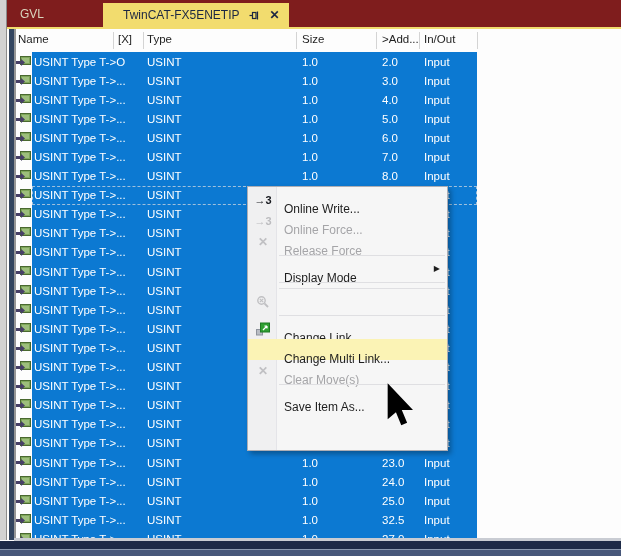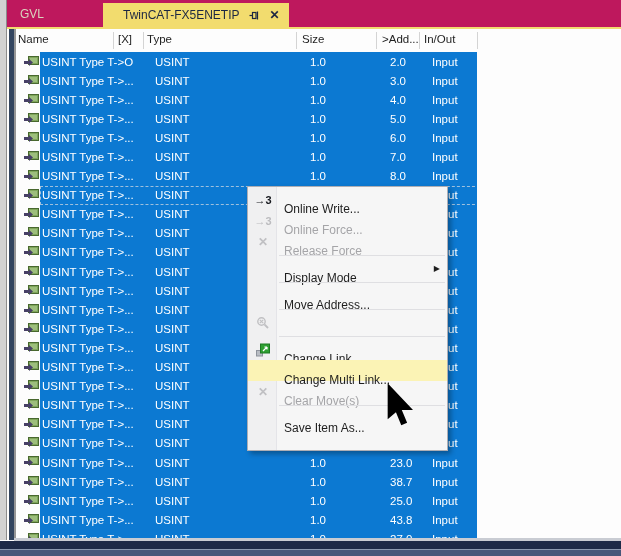--- a/index.html
+++ b/index.html
@@ -7,35 +7,35 @@
   .screen {
     position:relative; width:621px; height:556px; overflow:hidden;
     background:#fdfdfd; font-family:"Liberation Sans", sans-serif;
     -webkit-font-smoothing:antialiased;
   }
   
   .edge-gray  { position:absolute; left:0; top:0; width:7px; height:540px; background:#d2d2d2; border-right:1.5px solid #8c8c8c; }
   .edge-navy  { position:absolute; left:8.5px; top:0; width:5.5px; height:540px; background:#33455f; }
   .edge-line  { position:absolute; left:14px; top:0; width:1.5px; height:538px; background:#969696; }
   
-  .tabbar { position:absolute; left:7px; top:0; width:614px; height:27px; background:#be185d; display:flex; align-items:flex-end; }
+  .tabbar { position:absolute; left:7px; top:0; width:614px; height:27px; background:#7f1d1d; display:flex; align-items:flex-end; }
   .tab-gvl { color:#d9d5bd; font-size:12px; padding:0 18px 6px 13px; cursor:default; }
   .tab-active { margin-left:41px; height:24px; background:#f2dc6e; color:#1c2742; font-size:12px;
                 display:flex; align-items:center; padding:0 9px 0 20px; }
   .tab-active .tlabel { margin-right:10px; }
   .tab-active .pin { margin-right:9px; }
   .closex { font-size:12px; font-weight:bold; line-height:1; }
   .underline { position:absolute; left:7px; top:27px; width:614px; height:2px; background:#f2dc6e; }
   
   .doc { position:absolute; left:15.5px; top:29px; width:605.5px; height:509px; background:#fdfdfd; }
   .thead { position:absolute; left:0; top:0; width:605.5px; height:23px; background:#fdfdfd; font-size:11.5px; color:#1f1f1f; }
   .th { position:absolute; top:4px; white-space:nowrap; }
   .hsep { position:absolute; top:3px; width:1px; height:17px; background:#d4d4d4; }
   .rows { position:absolute; left:0; top:23px; width:461.5px; height:486px; overflow:hidden; }
-  .trow { display:flex; height:19.1px;padding-left:8px; }
+  .trow { display:flex; height:19.1px; }
   .trow .gut { width:16.5px; position:relative; flex:none; }
   .trow .gut svg { position:absolute; left:0.5px; top:3.5px; }
   .trow .cells { flex:1; background:#0c79d2; display:flex; align-items:center; color:#fff; font-size:11.5px; }
   .trow.focused .cells { outline:1px dashed #9fc0dd; outline-offset:-1px; }
   .c { white-space:nowrap; overflow:visible; flex:none; }
   .cname { width:81px;  padding-left:2px; }
   .cx    { width:30px; }
   .ctype { width:153px; padding-left:4px; }
   .csize { width:80px;  padding-left:6px; }
   .caddr { width:43px;  padding-left:6px; }
@@ -484,21 +484,21 @@
             <rect x="4.5" y="0.5" width="10" height="8" fill="#7fa65a" stroke="#49682f"></rect>
             <rect x="6" y="2" width="7" height="5" fill="#9dbe7c"></rect>
             <polygon points="0,5 5,5 5,3 9,6.5 5,10 5,8 0,8" fill="#474066"></polygon>
           </svg>
         </span>
         <span class="cells">
           <span class="c cname">USINT Type T-&gt;...</span>
           <span class="c cx"></span>
           <span class="c ctype">USINT</span>
           <span class="c csize">1.0</span>
-          <span class="c caddr">38.7</span>
+          <span class="c caddr">24.0</span>
           <span class="c cio">Input</span>
         </span>
       </div>
         <div class="trow">
         <span class="gut">
           <svg width="15" height="12" viewBox="0 0 15 12">
             <rect x="4.5" y="0.5" width="10" height="8" fill="#7fa65a" stroke="#49682f"></rect>
             <rect x="6" y="2" width="7" height="5" fill="#9dbe7c"></rect>
             <polygon points="0,5 5,5 5,3 9,6.5 5,10 5,8 0,8" fill="#474066"></polygon>
           </svg>
@@ -518,21 +518,21 @@
             <rect x="4.5" y="0.5" width="10" height="8" fill="#7fa65a" stroke="#49682f"></rect>
             <rect x="6" y="2" width="7" height="5" fill="#9dbe7c"></rect>
             <polygon points="0,5 5,5 5,3 9,6.5 5,10 5,8 0,8" fill="#474066"></polygon>
           </svg>
         </span>
         <span class="cells">
           <span class="c cname">USINT Type T-&gt;...</span>
           <span class="c cx"></span>
           <span class="c ctype">USINT</span>
           <span class="c csize">1.0</span>
-          <span class="c caddr">43.8</span>
+          <span class="c caddr">32.5</span>
           <span class="c cio">Input</span>
         </span>
       </div>
         <div class="trow">
         <span class="gut">
           <svg width="15" height="12" viewBox="0 0 15 12">
             <rect x="4.5" y="0.5" width="10" height="8" fill="#7fa65a" stroke="#49682f"></rect>
             <rect x="6" y="2" width="7" height="5" fill="#9dbe7c"></rect>
             <polygon points="0,5 5,5 5,3 9,6.5 5,10 5,8 0,8" fill="#474066"></polygon>
           </svg>
@@ -578,25 +578,20 @@
         <span class="lbl">Release Force</span>
 
       </div>
         <div class="sep"></div>
         <div class="mi">
         <span class="ico"></span>
         <span class="lbl">Display Mode</span>
         <span class="arrow">▶</span>
       </div>
         <div class="sep"></div>
-        <div class="mi">
-        <span class="ico"></span>
-        <span class="lbl">Move Address...</span>
-
-      </div>
         <div class="sep"></div>
         <div class="mi disabled">
         <span class="ico">
             <svg width="14" height="14" viewBox="0 0 14 14">
       <circle cx="5.5" cy="5.5" r="3.7" fill="none" stroke="#c0c0c3" stroke-width="1.4"></circle>
       <line x1="8.4" y1="8.4" x2="12" y2="12" stroke="#c0c0c3" stroke-width="1.9"></line>
       <line x1="3.8" y1="3.8" x2="7.2" y2="7.2" stroke="#c0c0c3" stroke-width="1.2"></line>
       <line x1="7.2" y1="3.8" x2="3.8" y2="7.2" stroke="#c0c0c3" stroke-width="1.2"></line>
     </svg>
           </span>

